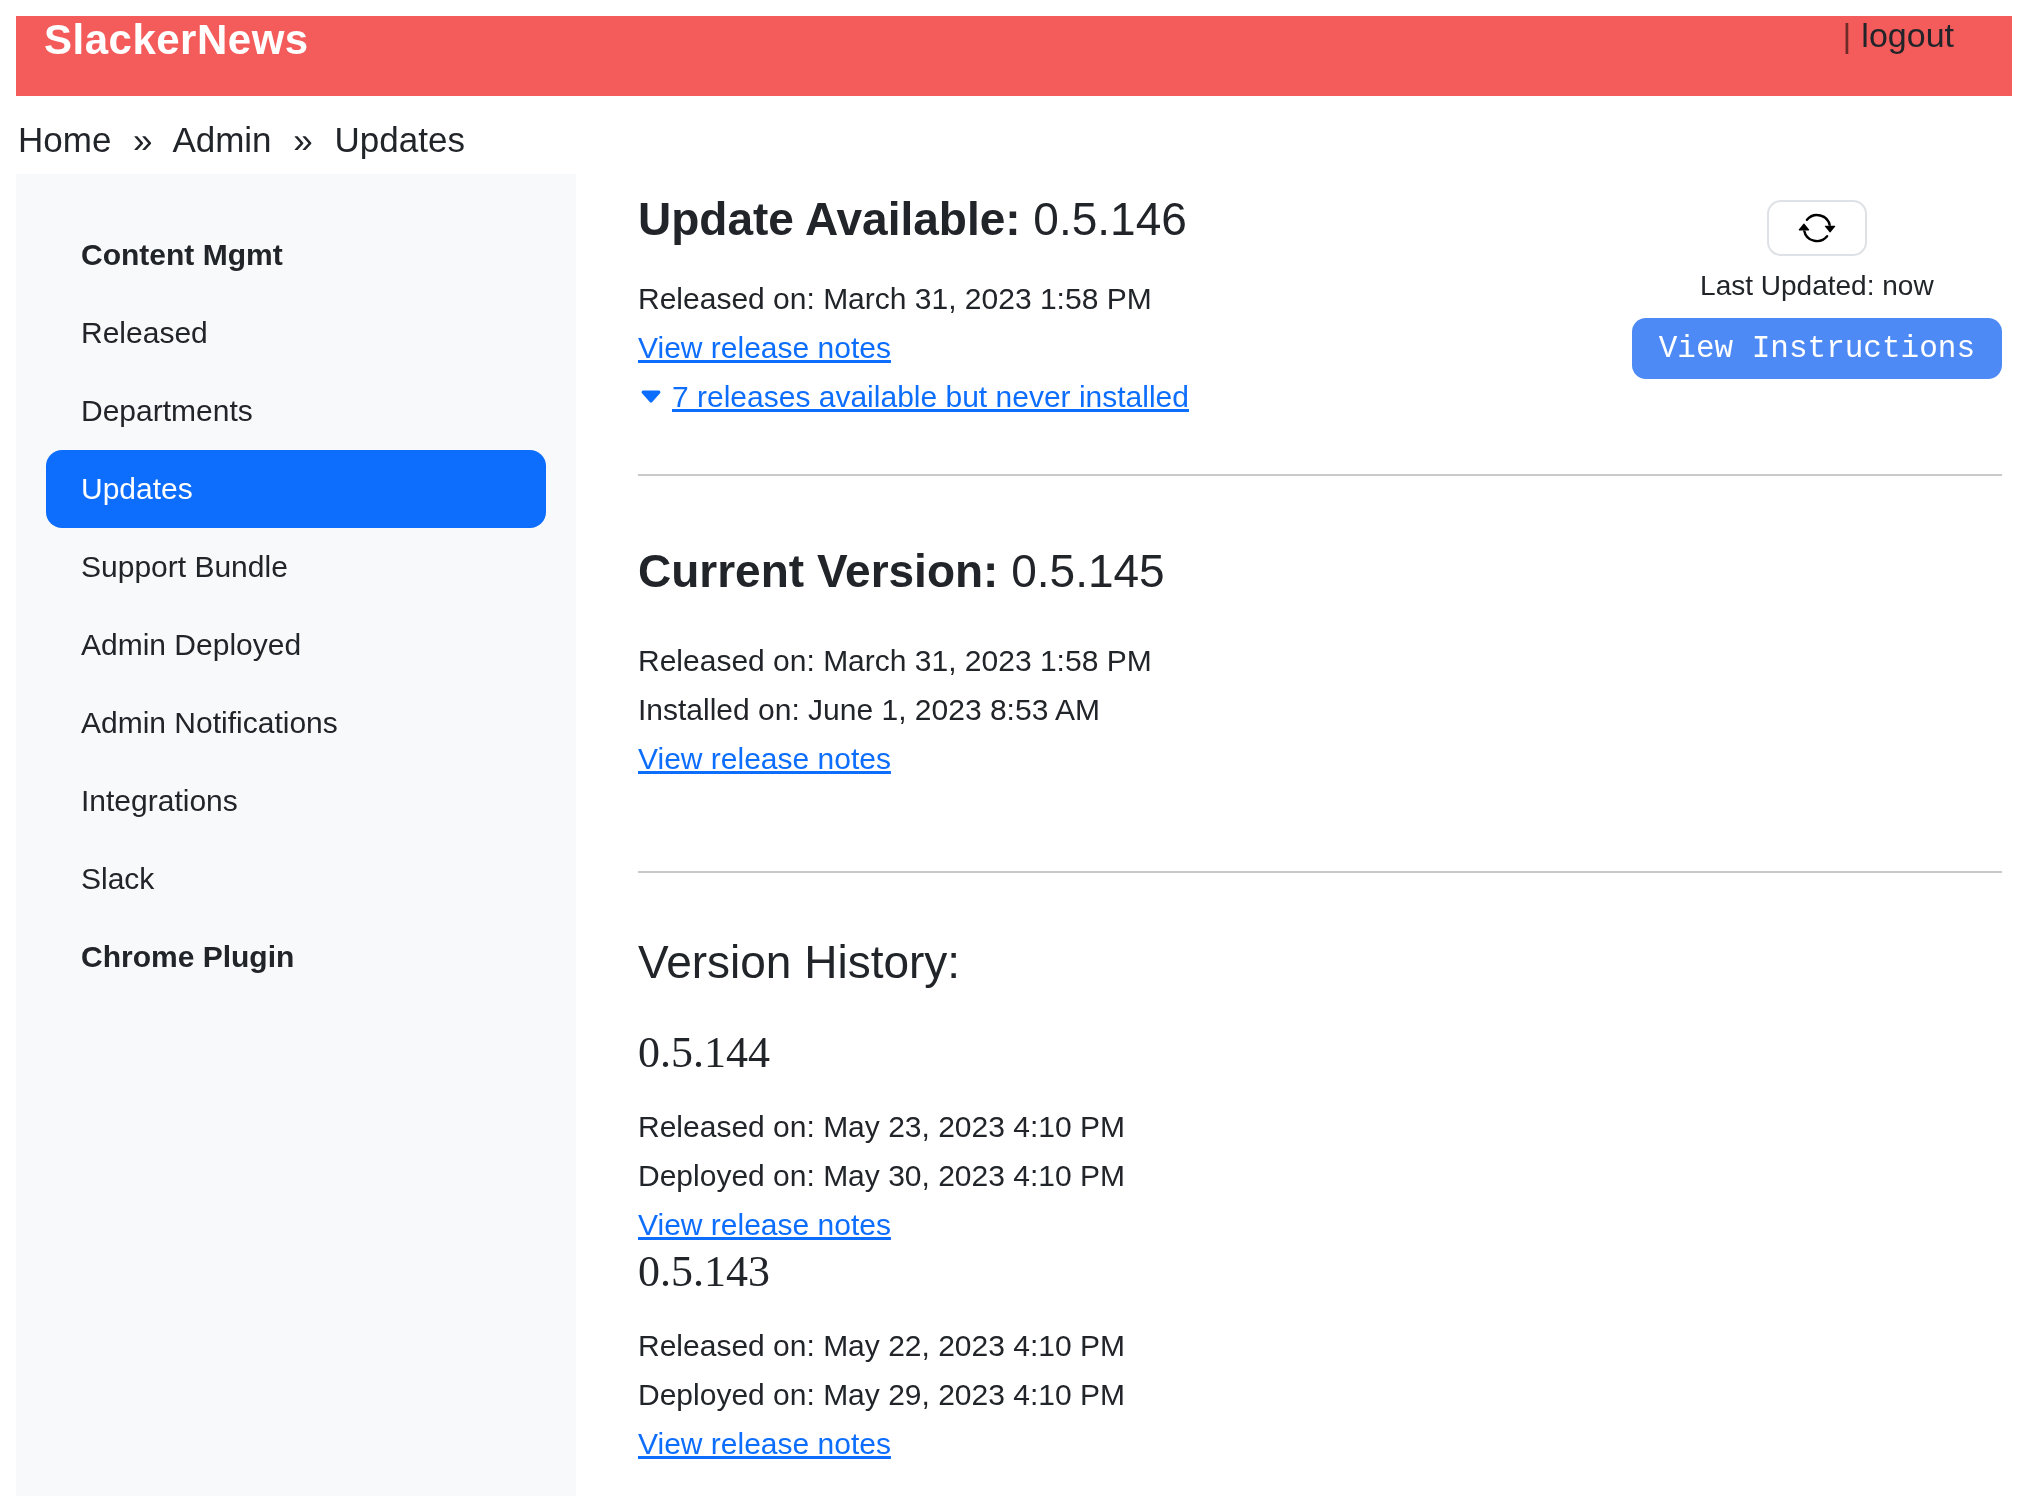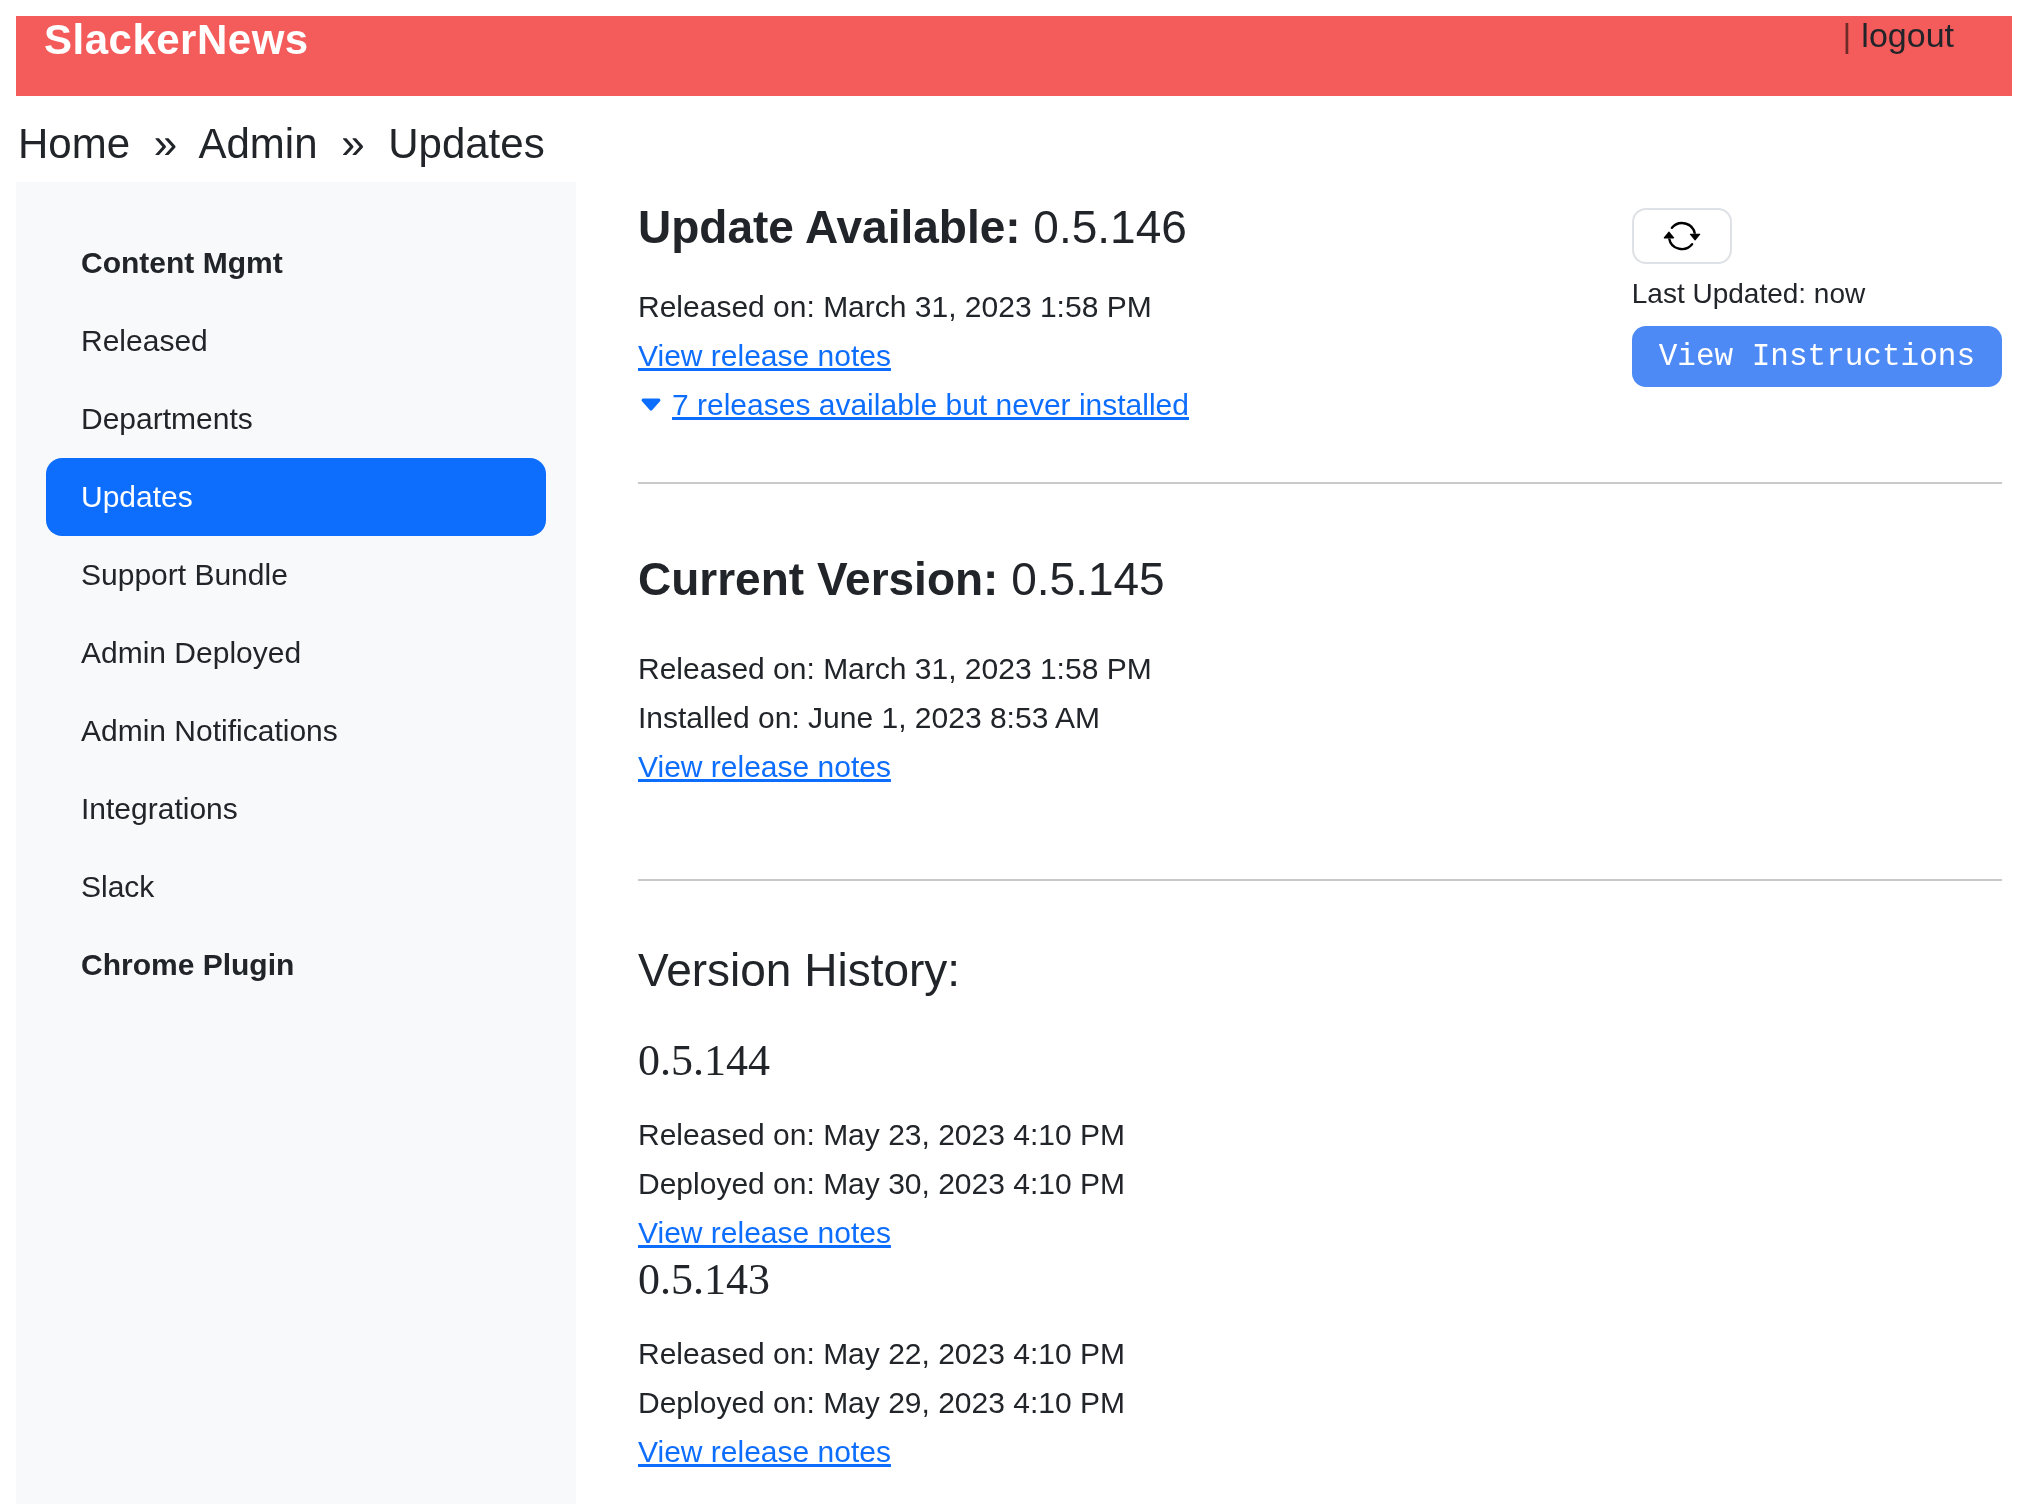--- a/index.html
+++ b/index.html
@@ -26,21 +26,21 @@
     height: 80px; background: var(--header-bg);
     display: flex; justify-content: space-between;
     padding: 0 28px;
   }
   .app-title { color: #ffffff; font-size: 42px; font-weight: 700; letter-spacing: 0.5px; }
   .logout-wrap { font-size: 34px; padding-right: 30px; }
   .logout-sep { color: rgba(0,0,0,0.55); margin-right: 10px; }
   .logout-link { color: #212529; text-decoration: none; cursor: pointer; }
 
   
-  .breadcrumb { margin: 24px 0 14px 2px; font-size: 42px; }
+  .breadcrumb { margin: 24px 0 14px 2px; font-size: 35px; }
   .breadcrumb a { color: var(--text); text-decoration: none; cursor: pointer; }
   .breadcrumb .sep { margin: 0 12px; }
 
   
   .layout { display: flex; align-items: flex-start; }
   .sidebar {
     width: 560px; min-height: 1322px; background: var(--sidebar-bg);
     padding-top: 42px; flex: none;
   }
   .sidebar ul { list-style: none; margin: 0; padding: 0; }
@@ -54,21 +54,21 @@
   
   .main { flex: 1 1 auto; padding: 20px 10px 0 62px; }
   h1.sec-heading { font-size: 46px; line-height: 50px; margin: 0; font-weight: 400; }
   .hd-bold { font-weight: 700; }
   .line { font-size: 30px; line-height: 49px; margin: 0; }
   a.link { color: var(--link); text-decoration: underline; cursor: pointer; }
 
   .sec-update { display: flex; justify-content: space-between; margin-bottom: 53px; }
   .sec-update .col-left h1 { margin-bottom: 30px; }
 
-  .col-right { display: flex; flex-direction: column; align-items: flex-start; padding-top: 6px; }
+  .col-right { display: flex; flex-direction: column; align-items: center; padding-top: 6px; }
   .refresh-btn {
     width: 100px; height: 56px; background: #fff;
     border: 2px solid var(--button-border); border-radius: 14px;
     display: flex; align-items: center; justify-content: center; cursor: pointer;
   }
   .refresh-btn svg { width: 38px; height: 38px; fill: #000; }
   .last-updated { font-size: 28px; margin: 14px 0 16px; }
   .primary-btn {
     background: var(--button-bg); color: #fff; border: none; border-radius: 14px;
     font-size: 31px; font-family: Liberation Mono, monospace; padding: 13px 27px; cursor: pointer;

